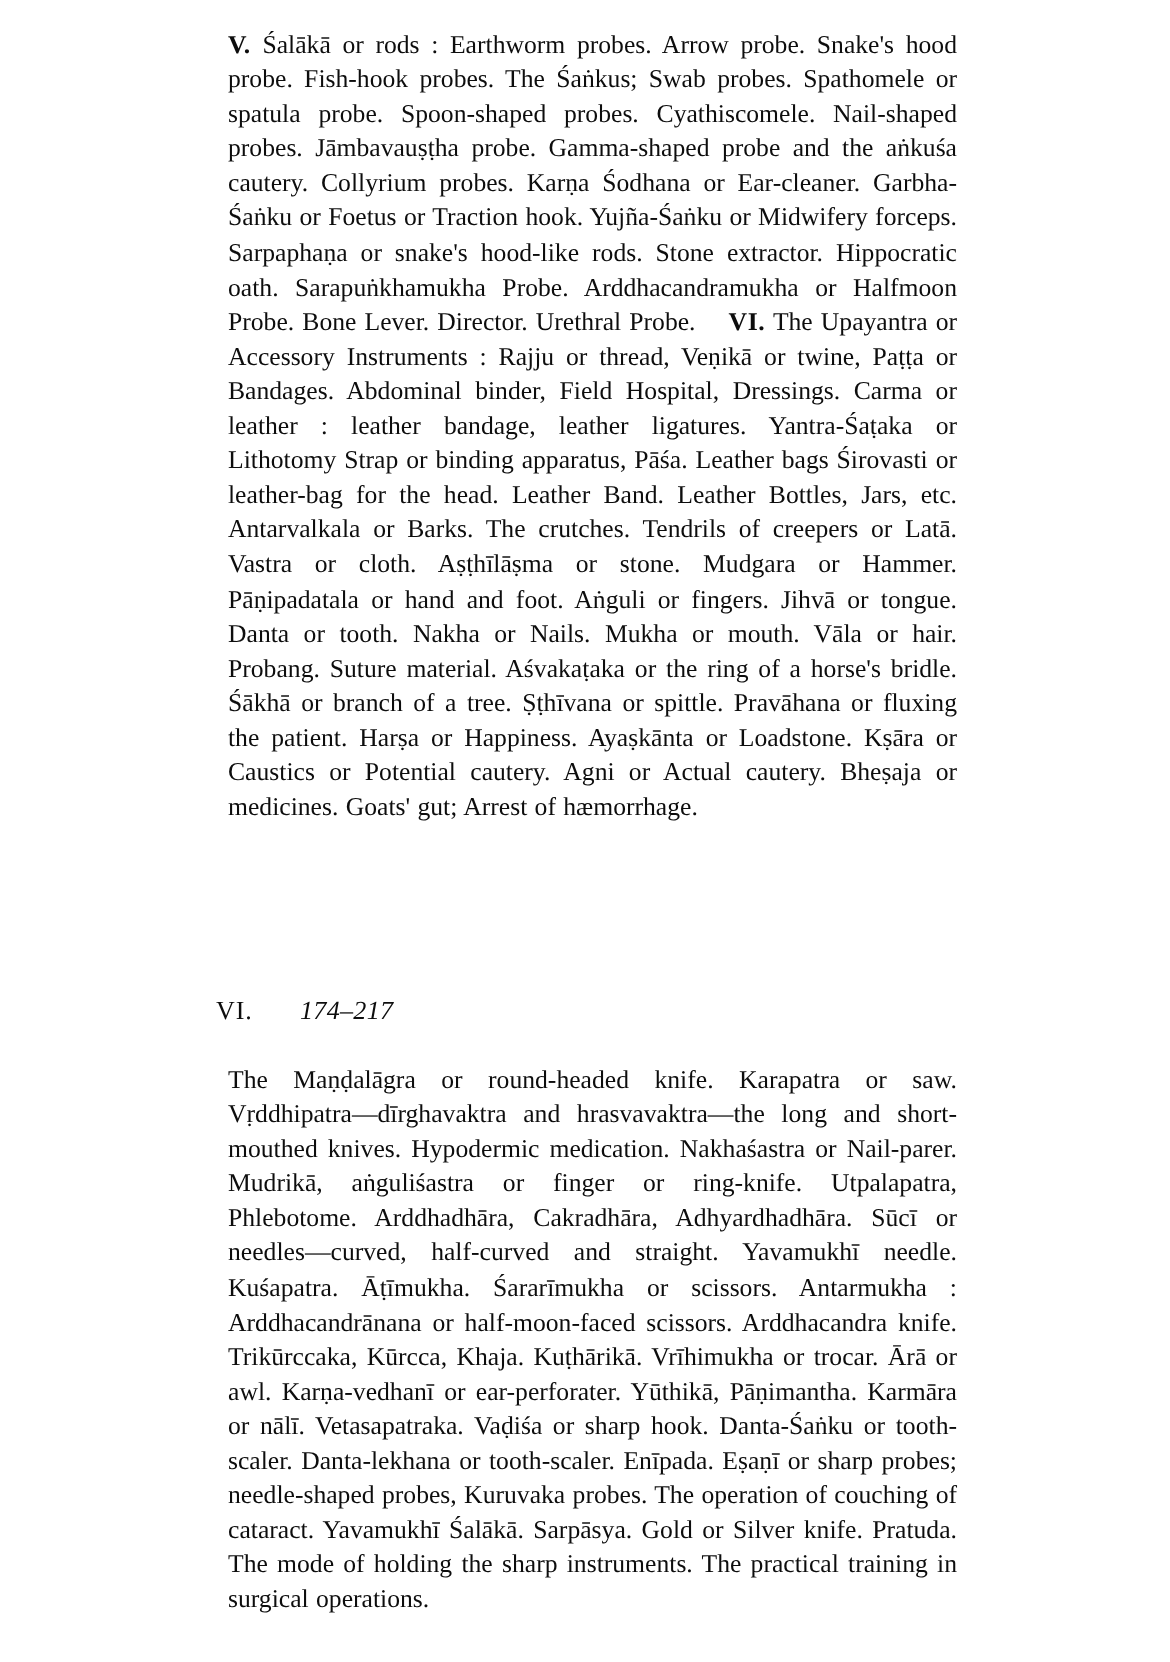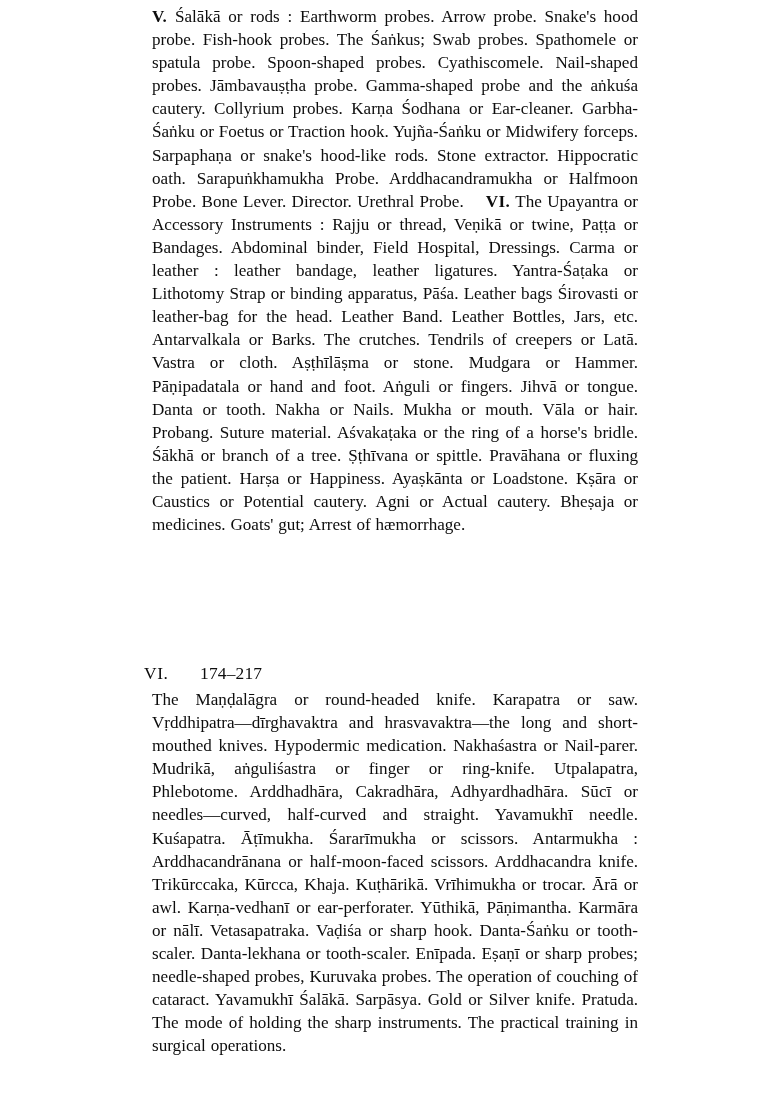--- a/index.html
+++ b/index.html
@@ -39,21 +39,21 @@
     line-height: 23.1px;
     letter-spacing: 0.0px;
     word-spacing: 0.6px;
     hyphens: manual;
   }
 
   
   .para-v {
     padding-left: 48px;
     text-indent: 0;
-    padding-top: 5px;
+    padding-top: 18px;
   }
   .para-v::first-line {
     text-indent: 0;
   }
 
   .runin {
     font-weight: bold;
     letter-spacing: 0.4px;
   }
 
@@ -83,27 +83,28 @@
   .sec-title {
     flex: 1 1 auto;
     word-spacing: 3.2px;
     white-space: nowrap;
   }
   .sec-pages {
     flex: 0 0 auto;
     text-align: center;
     letter-spacing: 0.2px;
     padding-left: 10px;
+    font-style: italic;
   }
 
   
   .column2 {
     position: absolute;
     left: 104px;
-    top: 688px;
+    top: 708px;
     width: 534px;
   }
   .para-vi {
     padding-left: 48px;
   }
 </style>
 </head>
 <body>
 
 <div class="page">

